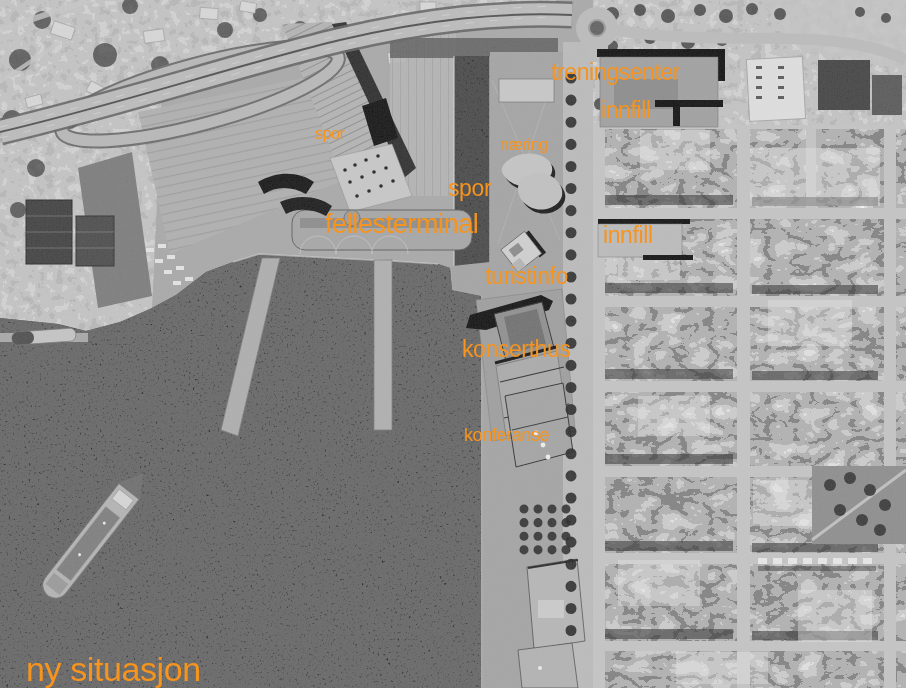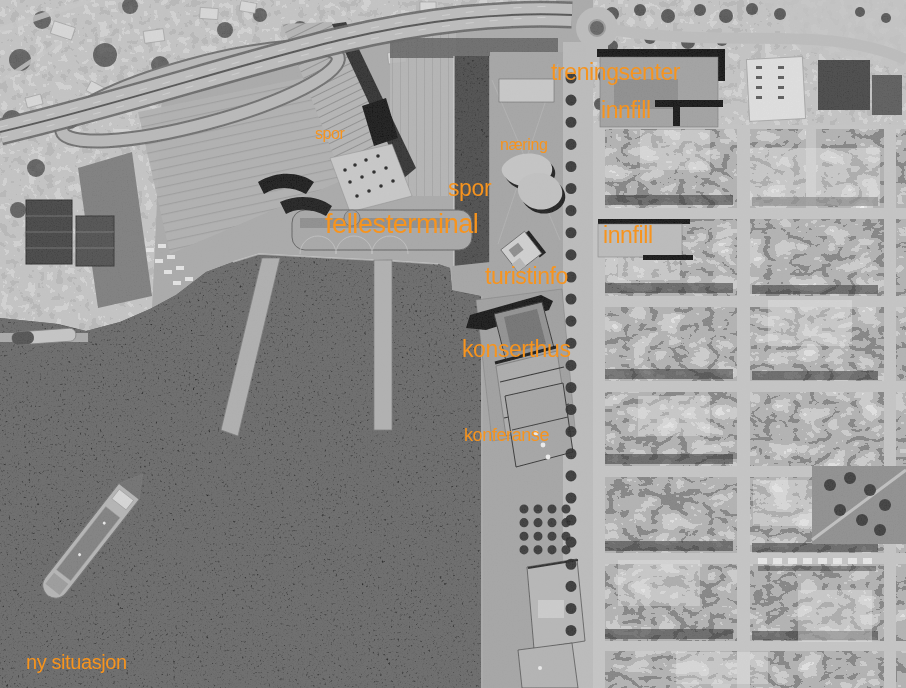--- a/index.html
+++ b/index.html
@@ -409,15 +409,15 @@
       <div class="map-label" style="left: 551px; top: 61px; font-size: 23px;">treningsenter</div>
       <div class="map-label" style="left: 601px; top: 99px; font-size: 23px;">innfill</div>
       <div class="map-label" style="left: 315px; top: 126px; font-size: 16px;">spor</div>
       <div class="map-label" style="left: 500px; top: 137px; font-size: 16px;">næring</div>
       <div class="map-label" style="left: 448px; top: 177px; font-size: 23px;">spor</div>
       <div class="map-label" style="left: 325px; top: 211px; font-size: 27px;">fellesterminal</div>
       <div class="map-label" style="left: 603px; top: 224px; font-size: 23px;">innfill</div>
       <div class="map-label" style="left: 485px; top: 249px; font-size: 23px; margin-top: 16px;">turistinfo</div>
       <div class="map-label" style="left: 462px; top: 338px; font-size: 23px;">konserthus</div>
       <div class="map-label" style="left: 464px; top: 402px; font-size: 18px; margin-top: 24px;">konferanse</div>
-      <div class="map-label" style="left: 26px; top: 652px; font-size: 20px;">ny situasjon</div>
+      <div class="map-label" style="left: 26px; top: 652px; font-size: 34px;">ny situasjon</div>
     </div>
 </div>
 
 </body></html>

